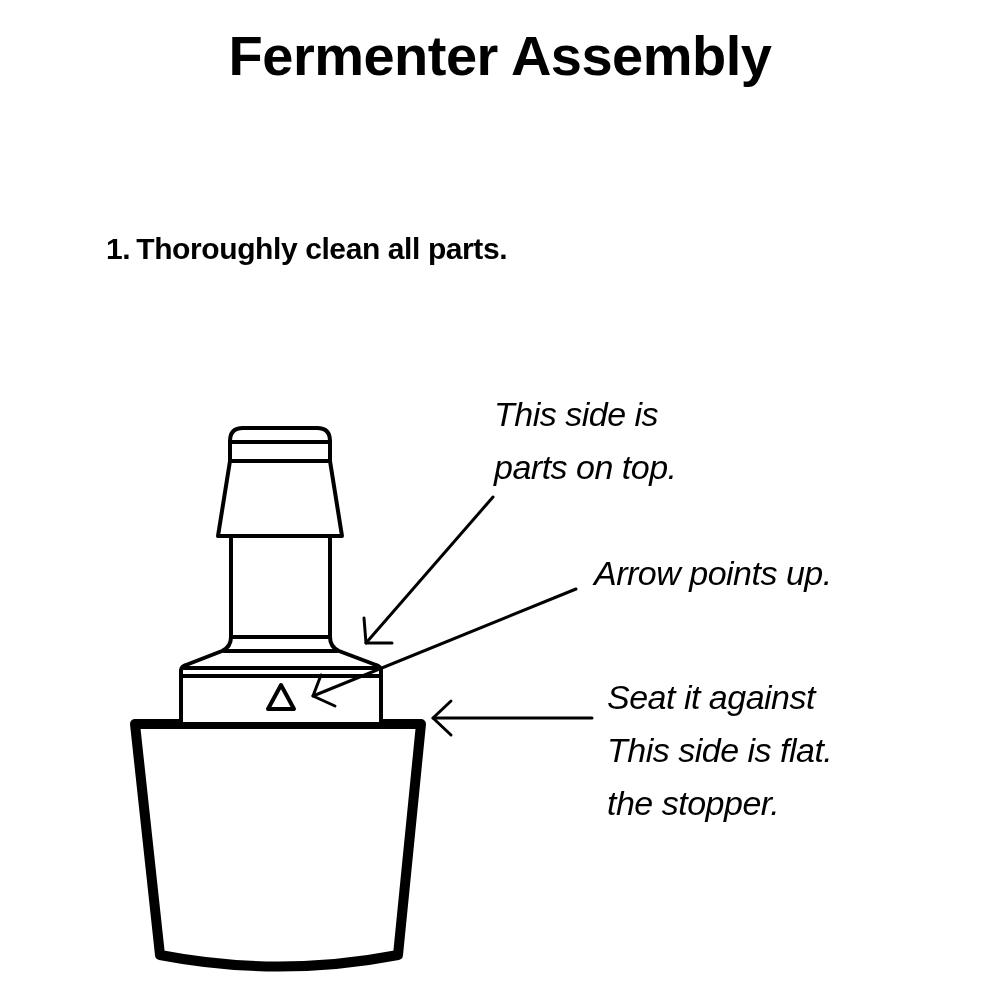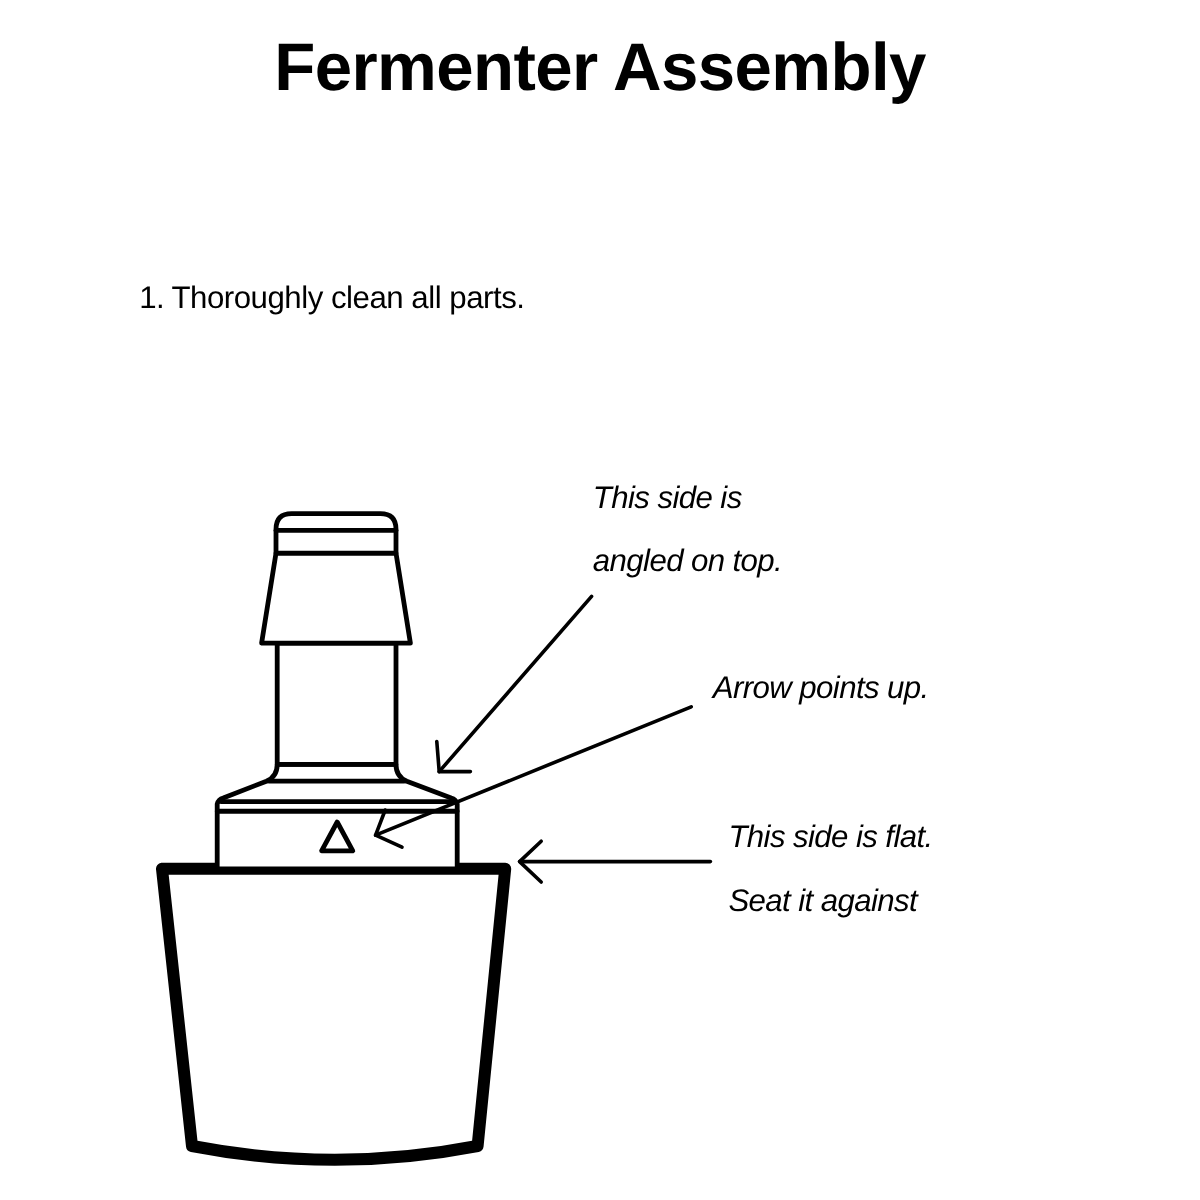--- a/index.html
+++ b/index.html
@@ -24,44 +24,45 @@
       font-family: "Liberation Sans", "DejaVu Sans", sans-serif;
       font-weight: bold;
       font-size: 56px;
       line-height: 68px;
       letter-spacing: -0.5px;
       margin: 0;
     }
     .title span { display: block; }
     .steps {
       position: absolute;
-      left: 116px;
+      left: 106px;
       top: 222px;
       margin: 0;
       padding: 0;
       list-style: none;
       font-family: "Liberation Sans", "DejaVu Sans", sans-serif;
-      font-size: 26px;
+      font-size: 30px;
       line-height: 53px;
       letter-spacing: -0.4px;
+      font-weight: bold;
     }
     .steps li { white-space: nowrap; }
     .steps .num { margin-right: 6px; }
     .diagram {
       position: absolute;
       left: 0;
       top: 0;
       width: 1000px;
       height: 1000px;
     }
     .note {
       position: absolute;
       font-family: "Liberation Sans", "DejaVu Sans", sans-serif;
       font-style: italic;
-      font-size: 26px;
+      font-size: 34px;
       line-height: 53px;
       letter-spacing: -0.5px;
       white-space: nowrap;
     }
     .note span { display: block; }
     .note-angled { left: 494px; top: 388px; }
     .note-arrow { left: 594px; top: 547px; text-align: right; }
     .note-flat { left: 607px; top: 671px; }
   </style>
 </head>
@@ -113,23 +114,24 @@
     </g>
     <g>
       <line x1="592" y1="718" x2="433" y2="718"></line>
       <polyline points="451,701 433,718 451,735"></polyline>
     </g>
   </g>
 </svg>
 
 <div class="note note-angled">
   <span>This side is</span>
-  <span>angled on top.</span>
+  <span>parts on top.</span>
 </div>
 
 <div class="note note-arrow">
   <span>Arrow points up.</span>
 </div>
 
 <div class="note note-flat">
+  <span>Seat it against</span>
   <span>This side is flat.</span>
-  <span>Seat it against</span>
+  <span>the stopper.</span>
 </div>
 
 </body></html>

